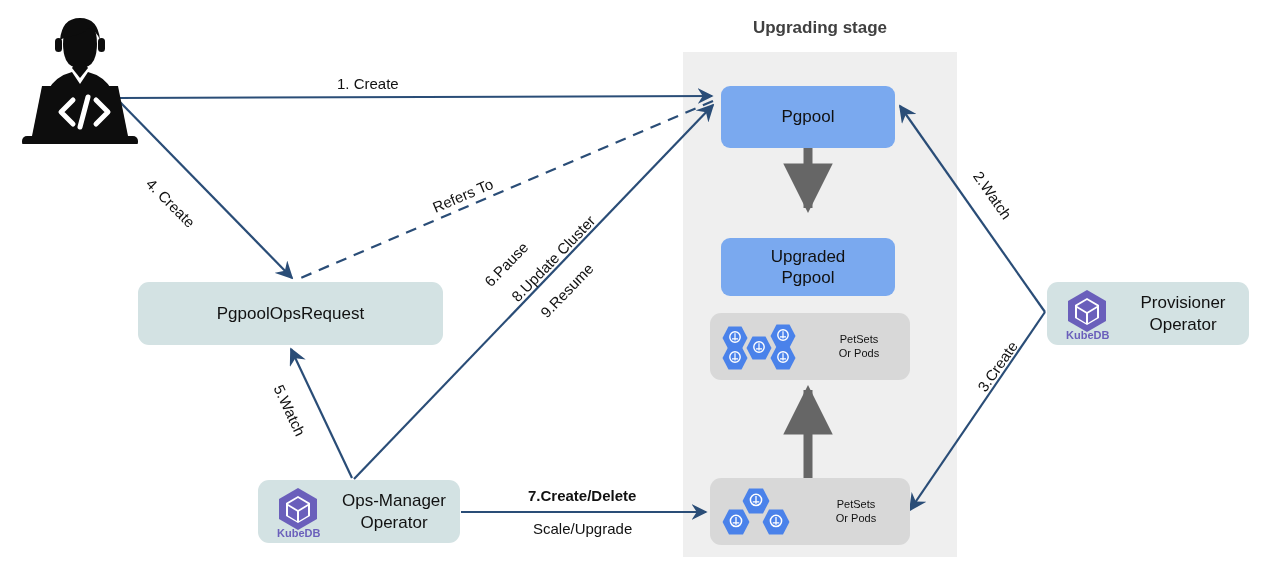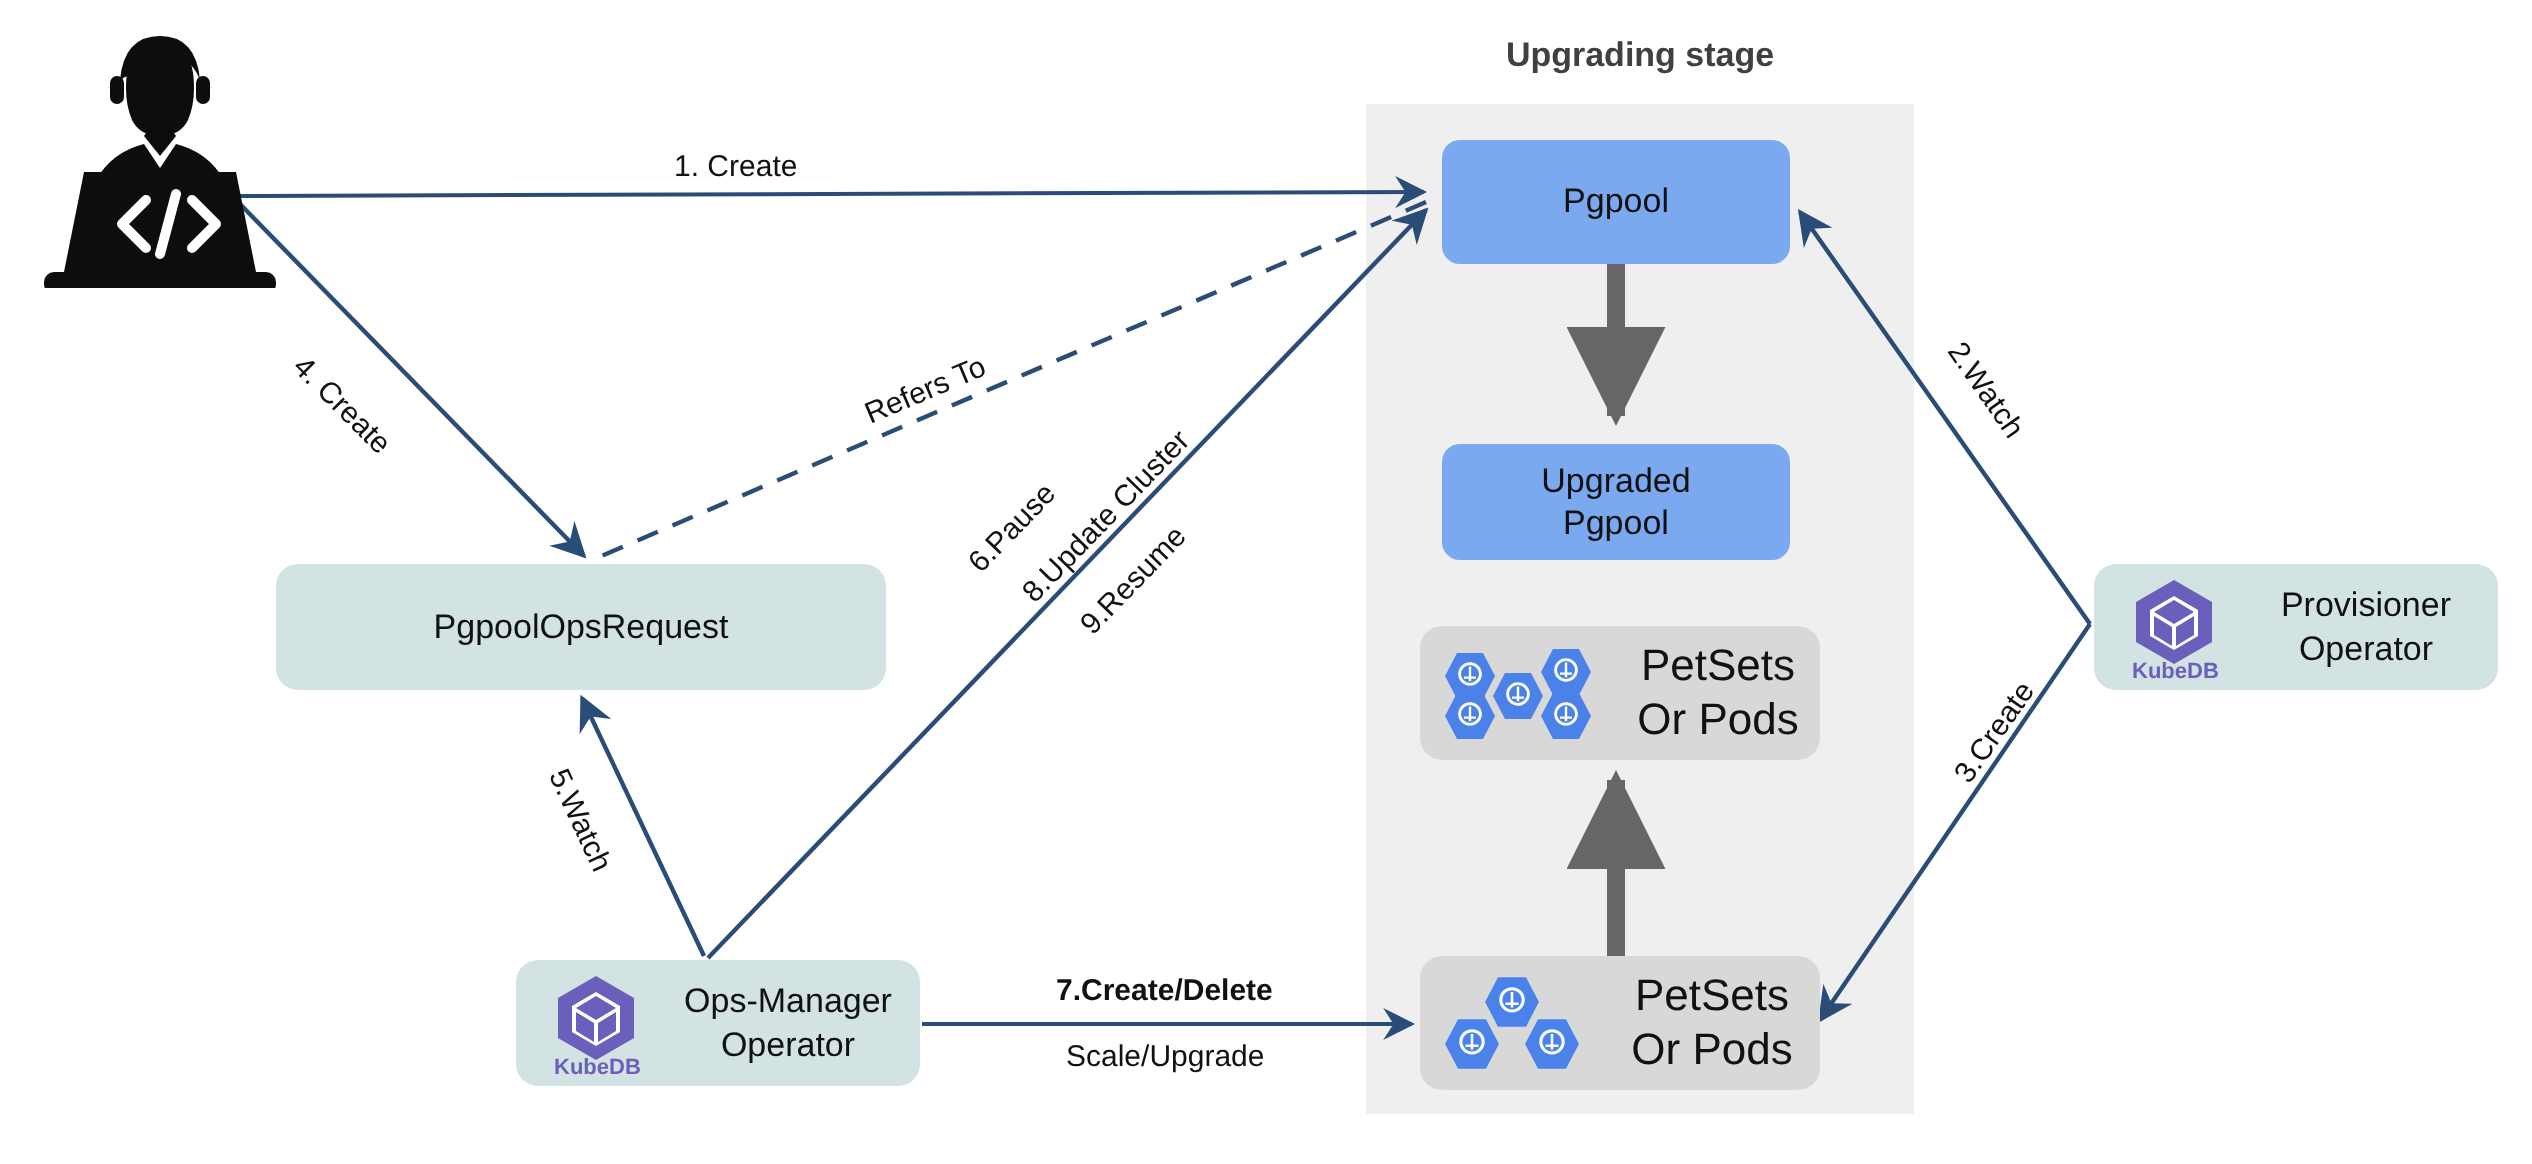--- a/index.html
+++ b/index.html
@@ -43,25 +43,26 @@
     font-weight: bold;
     color: #404040;
     text-align: center;
     white-space: nowrap;
   }
   .blue-box {
     background: #7aa9ef;
     border-radius: 9px;
     font-size: 17px;
     line-height: 1.25;
+    margin-top: 16px;
   }
   .gray-box {
     background: #d8d8d8;
     border-radius: 11px;
-    font-size: 22px;
+    font-size: 11px;
     line-height: 1.22;
   }
   .teal-box {
     background: #d3e2e3;
     border-radius: 11px;
     font-size: 17px;
     line-height: 1.25;
   }
   .edge-label {
     position: absolute;

